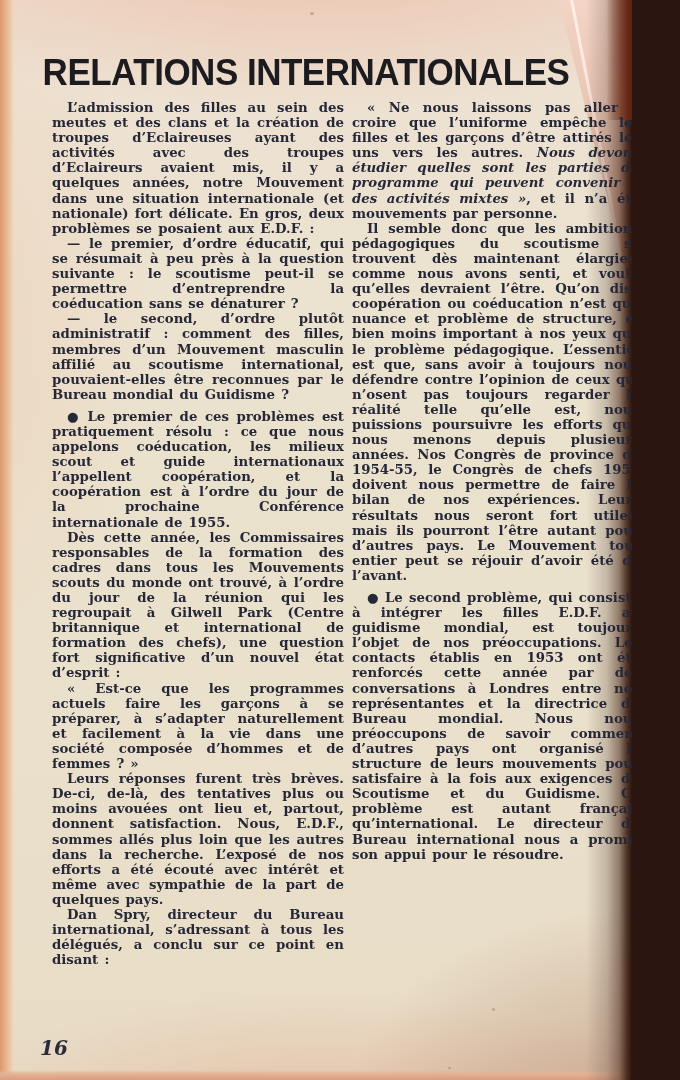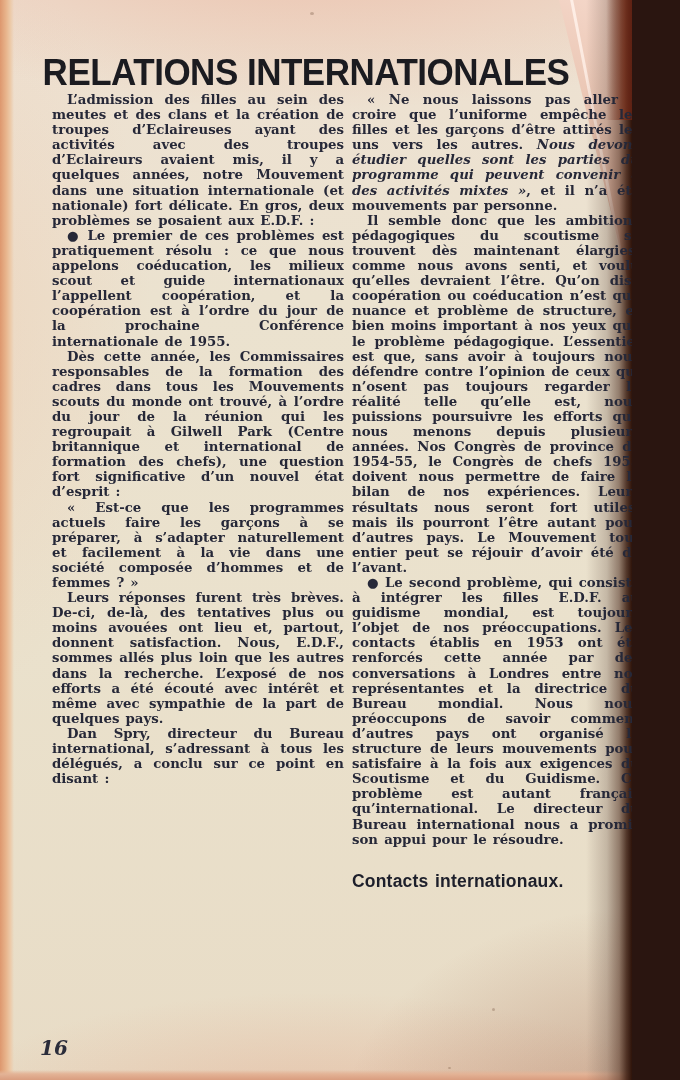--- a/index.html
+++ b/index.html
@@ -67,37 +67,37 @@
     font-family: "Liberation Sans", sans-serif;
     font-weight: 700;
     font-size: 35px;
     letter-spacing: -0.5px;
     color: #1b1b20;
     transform: scaleY(1.04);
     white-space: nowrap;
   }
   .col {
     position: absolute;
-    top: 92px;
+    top: 100px;
     height: 962px;
     overflow: hidden;
     text-align: justify;
     font-size: 13.3px;
     font-weight: 700;
     line-height: 15.1px;
     word-spacing: 1.5px;
     color: var(--ink, #262838);
   }
   .col-left  { left: 52px;  width: 292px; }
   .col-right { left: 352px; width: 288px; }
   .para {
     margin: 0;
     text-indent: 15px;
   }
-  .para.gap { }
+  .para.gap { margin-top: 7px; }
   .para .it { font-style: italic; }
   .heading {
     margin: 27px 0 11px 0;
     font-family: "Liberation Sans", sans-serif;
     font-weight: 700;
     font-size: 17.5px;
     letter-spacing: 0.2px;
     color: #1d1f2b;
     text-indent: 0;
     text-align: left;
@@ -127,28 +127,29 @@
   <div class="edge-right-top"></div>
 
   <div class="speck" style="left:310px; top:12px; width:4px; height:3px;"></div>
   <div class="speck" style="left:492px; top:1008px; width:3px; height:3px;"></div>
   <div class="speck" style="left:448px; top:1067px; width:3px; height:2px;"></div>
 
   <h1 class="title">RELATIONS INTERNATIONALES</h1>
 
   <div class="col col-left">
       <p class="para"><span>L’admission des filles au sein des meutes et des clans et la création de troupes d’Eclaireuses ayant des activités avec des troupes d’Eclaireurs avaient mis, il y a quelques années, notre Mouvement dans une situation internationale (et nationale) fort délicate. En gros, deux problèmes se posaient aux E.D.F. :</span></p>
+      <p class="para"><span>— le premier, d’ordre éducatif, qui se résumait à peu près à la question suivante : le scoutisme peut-il se permettre d’entreprendre la coéducation sans se dénaturer ?</span></p>
+      <p class="para"><span>— le second, d’ordre plutôt administratif : comment des filles, membres d’un Mouvement masculin affilié au scoutisme international, pouvaient-elles être reconnues par le Bureau mondial du Guidisme ?</span></p>
       <p class="para gap"><span>● Le premier de ces problèmes est pratiquement résolu : ce que nous appelons coéducation, les milieux scout et guide internationaux l’appellent coopération, et la coopération est à l’ordre du jour de la prochaine Conférence internationale de 1955.</span></p>
       <p class="para"><span>Dès cette année, les Commissaires responsables de la formation des cadres dans tous les Mouvements scouts du monde ont trouvé, à l’ordre du jour de la réunion qui les regroupait à Gilwell Park (Centre britannique et international de formation des chefs), une question fort significative d’un nouvel état d’esprit :</span></p>
       <p class="para"><span>« Est-ce que les programmes actuels faire les garçons à se préparer, à s’adapter naturellement et facilement à la vie dans une société composée d’hommes et de femmes ? »</span></p>
       <p class="para"><span>Leurs réponses furent très brèves. De-ci, de-là, des tentatives plus ou moins avouées ont lieu et, partout, donnent satisfaction. Nous, E.D.F., sommes allés plus loin que les autres dans la recherche. L’exposé de nos efforts a été écouté avec intérêt et même avec sympathie de la part de quelques pays.</span></p>
       <p class="para"><span>Dan Spry, directeur du Bureau international, s’adressant à tous les délégués, a conclu sur ce point en disant :</span></p>
     </div>
   <div class="col col-right">
       <p class="para"><span>« Ne nous laissons pas aller à croire que l’uniforme empêche les filles et les garçons d’être attirés les uns vers les autres. </span><span class="it">Nous devons étudier quelles sont les parties du programme qui peuvent convenir à des activités mixtes »</span><span>, et il n’a été mouvements par personne.</span></p>
       <p class="para"><span>Il semble donc que les ambitions pédagogiques du scoutisme se trouvent dès maintenant élargies, comme nous avons senti, et voulu qu’elles devraient l’être. Qu’on dise coopération ou coéducation n’est que nuance et problème de structure, et bien moins important à nos yeux que le problème pédagogique. L’essentiel est que, sans avoir à toujours nous défendre contre l’opinion de ceux qui n’osent pas toujours regarder la réalité telle qu’elle est, nous puissions poursuivre les efforts que nous menons depuis plusieurs années. Nos Congrès de province de 1954-55, le Congrès de chefs 1955 doivent nous permettre de faire le bilan de nos expériences. Leurs résultats nous seront fort utiles, mais ils pourront l’être autant pour d’autres pays. Le Mouvement tout entier peut se réjouir d’avoir été de l’avant.</span></p>
       <p class="para gap"><span>● Le second problème, qui consiste à intégrer les filles E.D.F. au guidisme mondial, est toujours l’objet de nos préoccupations. Les contacts établis en 1953 ont été renforcés cette année par des conversations à Londres entre nos représentantes et la directrice du Bureau mondial. Nous nous préoccupons de savoir comment d’autres pays ont organisé la structure de leurs mouvements pour satisfaire à la fois aux exigences du Scoutisme et du Guidisme. Ce problème est autant français qu’international. Le directeur du Bureau international nous a promis son appui pour le résoudre.</span></p>
-      <p class="heading"><span>Contacts internationaux.</span></p>
     </div>
 
   <div class="page-number">16</div>
 
 </div>
 
 </body></html>

